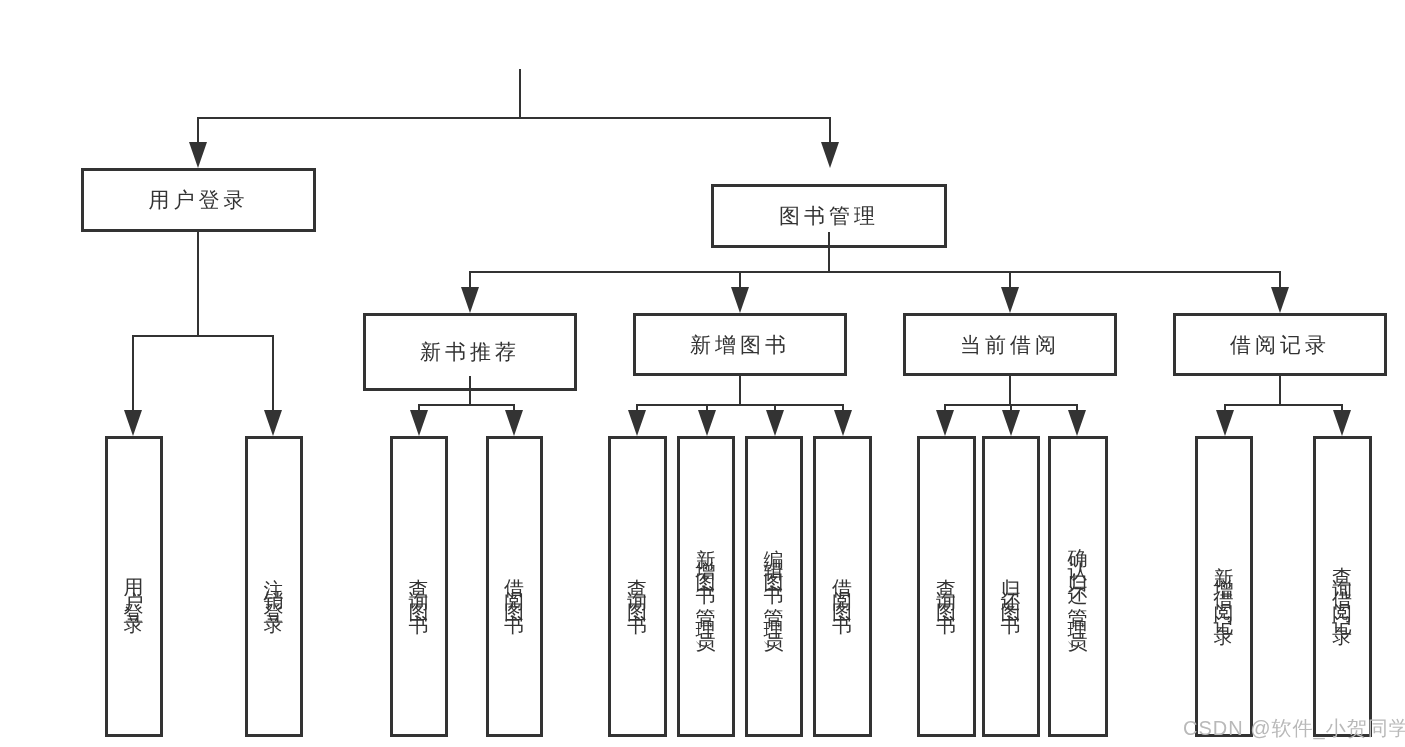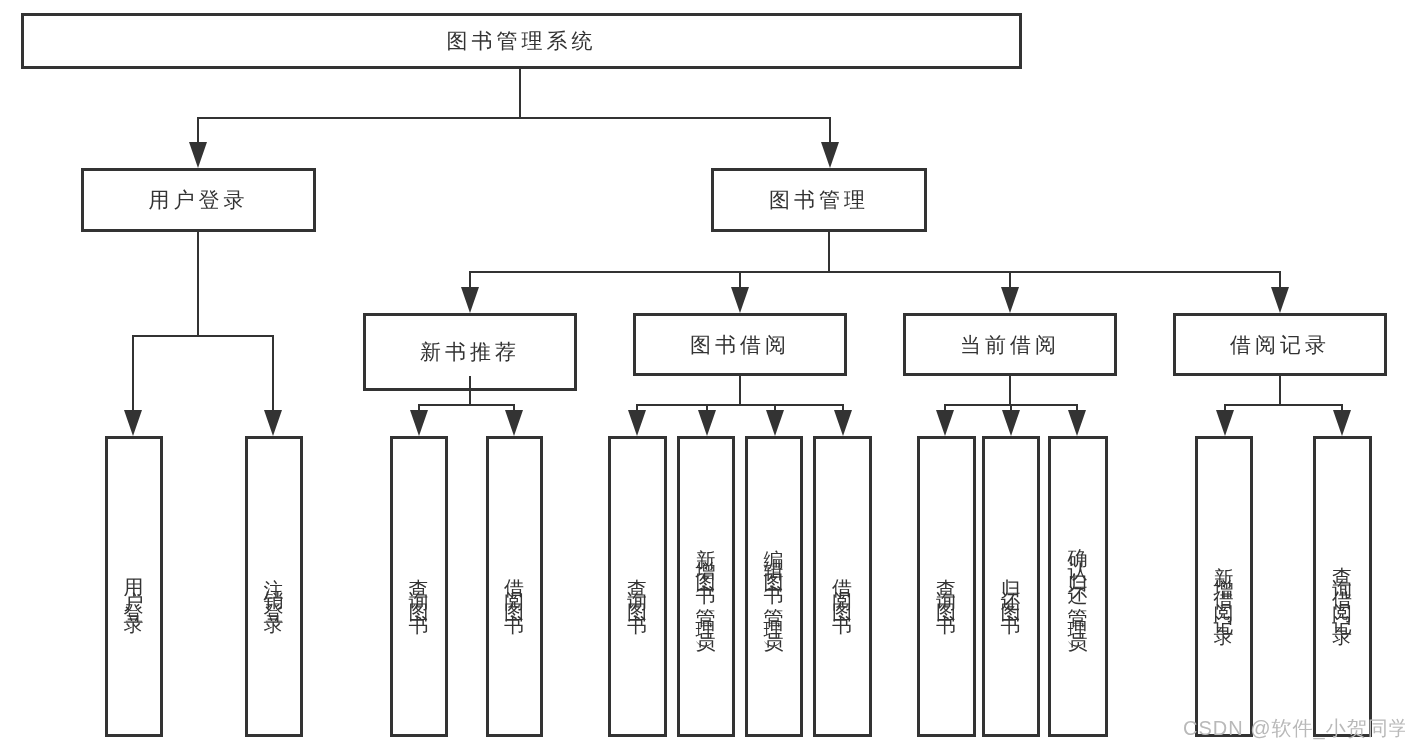--- a/index.html
+++ b/index.html
@@ -51,52 +51,51 @@
     letter-spacing: 1px;
     white-space: nowrap;
     z-index: 5;
   }
 </style>
 </head>
 <body>
 
 <div class="canvas">
 
-  <div class="box hl" style="left:21px;top:13px;width:1001px;height:56px">图书管理系统</div>
 
   <div class="ln" style="left:519px;top:69px;width:2px;height:50px"></div>
   <div class="ln" style="left:197px;top:117px;width:634px;height:2px"></div>
   <div class="ln" style="left:197px;top:117px;width:2px;height:29px"></div>
   <div class="ah" style="left:189px;top:142px"></div>
   <div class="ln" style="left:829px;top:117px;width:2px;height:29px"></div>
   <div class="ah" style="left:821px;top:142px"></div>
 
   <div class="box hl" style="left:81px;top:168px;width:235px;height:64px">用户登录</div>
-  <div class="box hl" style="left:711px;top:168px;width:216px;height:64px">图书管理</div>
+  <div class="box hl" style="left:711px;top:184px;width:236px;height:64px">图书管理</div>
 
   <div class="ln" style="left:197px;top:232px;width:2px;height:105px"></div>
   <div class="ln" style="left:132px;top:335px;width:142px;height:2px"></div>
   <div class="ln" style="left:132px;top:335px;width:2px;height:79px"></div>
   <div class="ah" style="left:124px;top:410px"></div>
   <div class="ln" style="left:272px;top:335px;width:2px;height:79px"></div>
   <div class="ah" style="left:264px;top:410px"></div>
 
   <div class="ln" style="left:828px;top:232px;width:2px;height:41px"></div>
   <div class="ln" style="left:469px;top:271px;width:812px;height:2px"></div>
   <div class="ln" style="left:469px;top:271px;width:2px;height:20px"></div>
   <div class="ah" style="left:461px;top:287px"></div>
   <div class="ln" style="left:739px;top:271px;width:2px;height:20px"></div>
   <div class="ah" style="left:731px;top:287px"></div>
   <div class="ln" style="left:1009px;top:271px;width:2px;height:20px"></div>
   <div class="ah" style="left:1001px;top:287px"></div>
   <div class="ln" style="left:1279px;top:271px;width:2px;height:20px"></div>
   <div class="ah" style="left:1271px;top:287px"></div>
 
   <div class="box hl" style="left:363px;top:313px;width:214px;height:78px">新书推荐</div>
-  <div class="box hl" style="left:633px;top:313px;width:214px;height:63px">图书借阅</div>
+  <div class="box hl" style="left:633px;top:313px;width:214px;height:63px">新增图书</div>
   <div class="box hl" style="left:903px;top:313px;width:214px;height:63px">当前借阅</div>
   <div class="box hl" style="left:1173px;top:313px;width:214px;height:63px">借阅记录</div>
 
   <div class="ln" style="left:469px;top:376px;width:2px;height:30px"></div>
   <div class="ln" style="left:418px;top:404px;width:97px;height:2px"></div>
   <div class="ln" style="left:418px;top:404px;width:2px;height:16px"></div>
   <div class="ah" style="left:410px;top:410px"></div>
   <div class="ln" style="left:513px;top:404px;width:2px;height:16px"></div>
   <div class="ah" style="left:505px;top:410px"></div>
 

